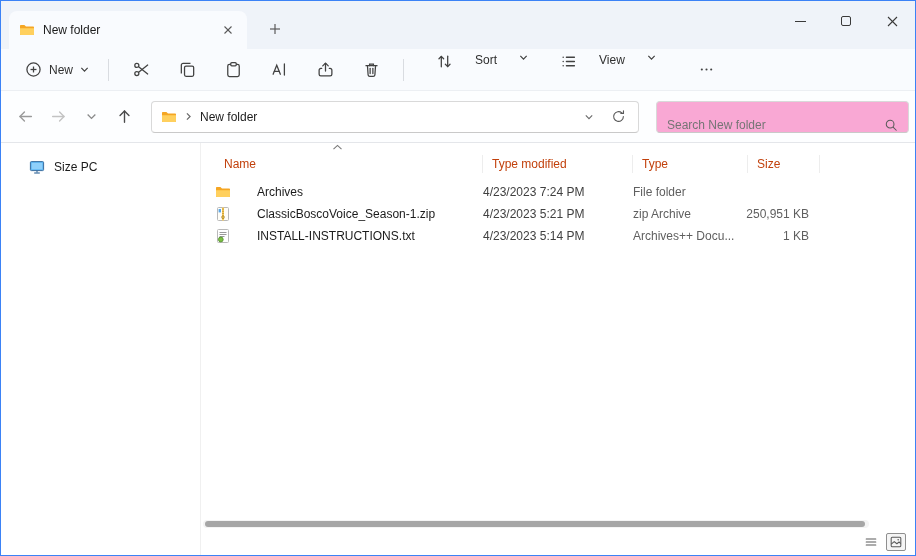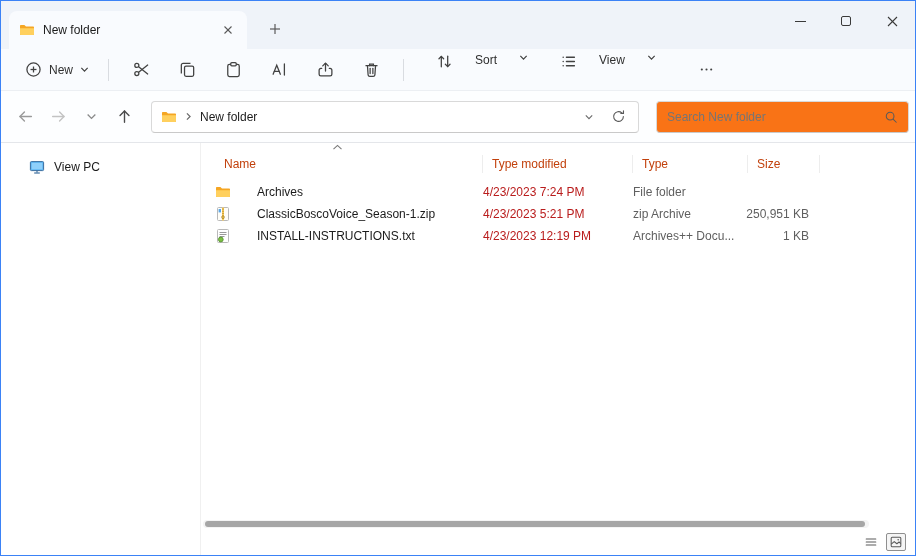--- a/index.html
+++ b/index.html
@@ -34,21 +34,21 @@
   .navbar { position:absolute; top:90px; left:0; right:0; height:52px; background:#fdfeff;
             border-bottom:1px solid #e4e6ea; display:flex; align-items:center; }
   .nav-btn { width:30px; height:30px; display:flex; align-items:center; justify-content:center; border-radius:4px; margin-left:3px; }
   .nav-btn:first-child { margin-left:9px; }
   .addressbar { margin-left:12px; width:488px; height:32px; border:1px solid #d9d9d9; border-bottom-color:#c9c9c9;
                 border-radius:4px; background:#fff; display:flex; align-items:center; padding:0 9px; gap:7px; }
   .crumb-text { color:#1b1b1b; }
   .ab-spacer { flex:1; }
   .ab-btn { width:22px; height:22px; display:flex; align-items:center; justify-content:center; border-radius:3px; }
   .searchbox { margin-left:17px; width:253px; height:32px; border:1px solid #d9d9d9; border-bottom-color:#c9c9c9;
-               border-radius:4px; background:#f97316; display:flex; align-items:center; padding:0 10px; gap:8px; }
+               border-radius:4px; background:#f9a8d4; display:flex; align-items:flex-end; padding:0 10px; gap:8px; }
   .searchbox input { flex:1; border:none; outline:none; font-family:"Liberation Sans", sans-serif; font-size:12px; color:#1b1b1b; background:transparent; }
   .searchbox input::placeholder { color:#757575; }
 
   
   .sidebar { position:absolute; top:142px; left:0; width:199px; bottom:0; background:#fff; }
   .sidebar-item { display:flex; align-items:center; gap:9px; height:28px; margin:10px 6px 0 6px;
                   padding-left:22px; border-radius:4px; }
   .sidebar-sep { position:absolute; top:142px; left:199px; bottom:0; width:1px; background:#f0f0f0; }
 
   .filepane { position:absolute; top:142px; left:200px; right:0; bottom:0; background:#fff; }
@@ -56,21 +56,21 @@
   .hcell { height:18px; display:flex; align-items:center; border-right:1px solid #ededed; }
   .hc-name { width:273px; padding-left:14px; position:relative; }
   .hc-date { width:150px; padding-left:9px; }
   .hc-type { width:115px; padding-left:9px; }
   .hc-size { width:72px;  padding-left:9px; }
   .sort-caret { position:absolute; top:-11px; left:122px; }
 
   .fp-rows { position:absolute; top:38px; left:0; right:0; }
   .fp-row { display:flex; align-items:center; height:22px; }
   .rc-name { width:273px; padding-left:14px; display:flex; align-items:center; gap:26px; color:#1b1b1b; white-space:nowrap; overflow:hidden; }
-  .rc-date { width:150px; padding-left:9px; color:#b91c1c; }
+  .rc-date { width:150px; padding-left:9px; color:#404040; }
   .rc-type { width:115px; padding-left:9px; color:#5f5f5f; white-space:nowrap; overflow:hidden; }
   .rc-size { width:70px; color:#5f5f5f; text-align:right; }
 
   .hscroll-track { position:absolute; left:2px; width:666px; bottom:27px; height:8px; border-radius:4px; background:#f4f4f4; }
   .hscroll-thumb { position:absolute; left:2px; top:1px; width:660px; height:6px; border-radius:3px; background:#a6a6a6; }
 
   .statusbar { position:absolute; right:9px; bottom:4px; display:flex; align-items:center; gap:5px; }
   .sb-btn { width:20px; height:18px; display:flex; align-items:center; justify-content:center; border-radius:2px; }
   .sb-active { border:1px solid #8f8f8f; background:#f5f5f5; }
 
@@ -283,21 +283,21 @@
   <div class="sidebar">
     <div class="sidebar-item">
       <span>
         <svg width="16" height="16" viewBox="0 0 16 16">
             <rect x="1.4" y="2.6" width="13.2" height="9" rx="1" fill="#55b3f3" stroke="#3c6e9e" stroke-width="1"></rect>
             <rect x="2.6" y="3.8" width="10.8" height="6.6" fill="#8fd0fb"></rect>
             <line x1="8" y1="11.6" x2="8" y2="13.6" stroke="#3c6e9e" stroke-width="1.2"></line>
             <line x1="5.2" y1="14" x2="10.8" y2="14" stroke="#3c6e9e" stroke-width="1.2"></line>
           </svg>
       </span>
-      <span>View PC</span>
+      <span>Size PC</span>
     </div>
   </div>
   <div class="sidebar-sep"></div>
 
   <div class="filepane">
 
     <div class="fp-header">
       <div class="hcell hc-name">
         <span>Name</span>
         <span class="sort-caret">
@@ -358,21 +358,21 @@
             <svg width="16" height="16" viewBox="0 0 16 16">
                 <rect x="2.5" y="1.5" width="11" height="13" rx="1" fill="#ffffff" stroke="#b9b9b9" stroke-width="1"></rect>
                 <line x1="4.5" y1="4.5" x2="11.5" y2="4.5" stroke="#9a9a9a" stroke-width="1"></line>
                 <line x1="4.5" y1="6.5" x2="11.5" y2="6.5" stroke="#9a9a9a" stroke-width="1"></line>
                 <line x1="4.5" y1="8.5" x2="9.5" y2="8.5" stroke="#9a9a9a" stroke-width="1"></line>
                 <circle cx="5.8" cy="11.5" r="2.4" fill="#7bc043" stroke="#4d8a26" stroke-width="0.8"></circle>
               </svg>
           </span>
           <span>INSTALL-INSTRUCTIONS.txt</span>
         </div>
-        <div class="rc-date">4/23/2023 12:19 PM</div>
+        <div class="rc-date">4/23/2023 5:14 PM</div>
         <div class="rc-type">Archives++ Docu...</div>
         <div class="rc-size">1 KB</div>
       </div>
 
     </div>
 
     <div class="hscroll-track">
       <div class="hscroll-thumb"></div>
     </div>
   </div>

